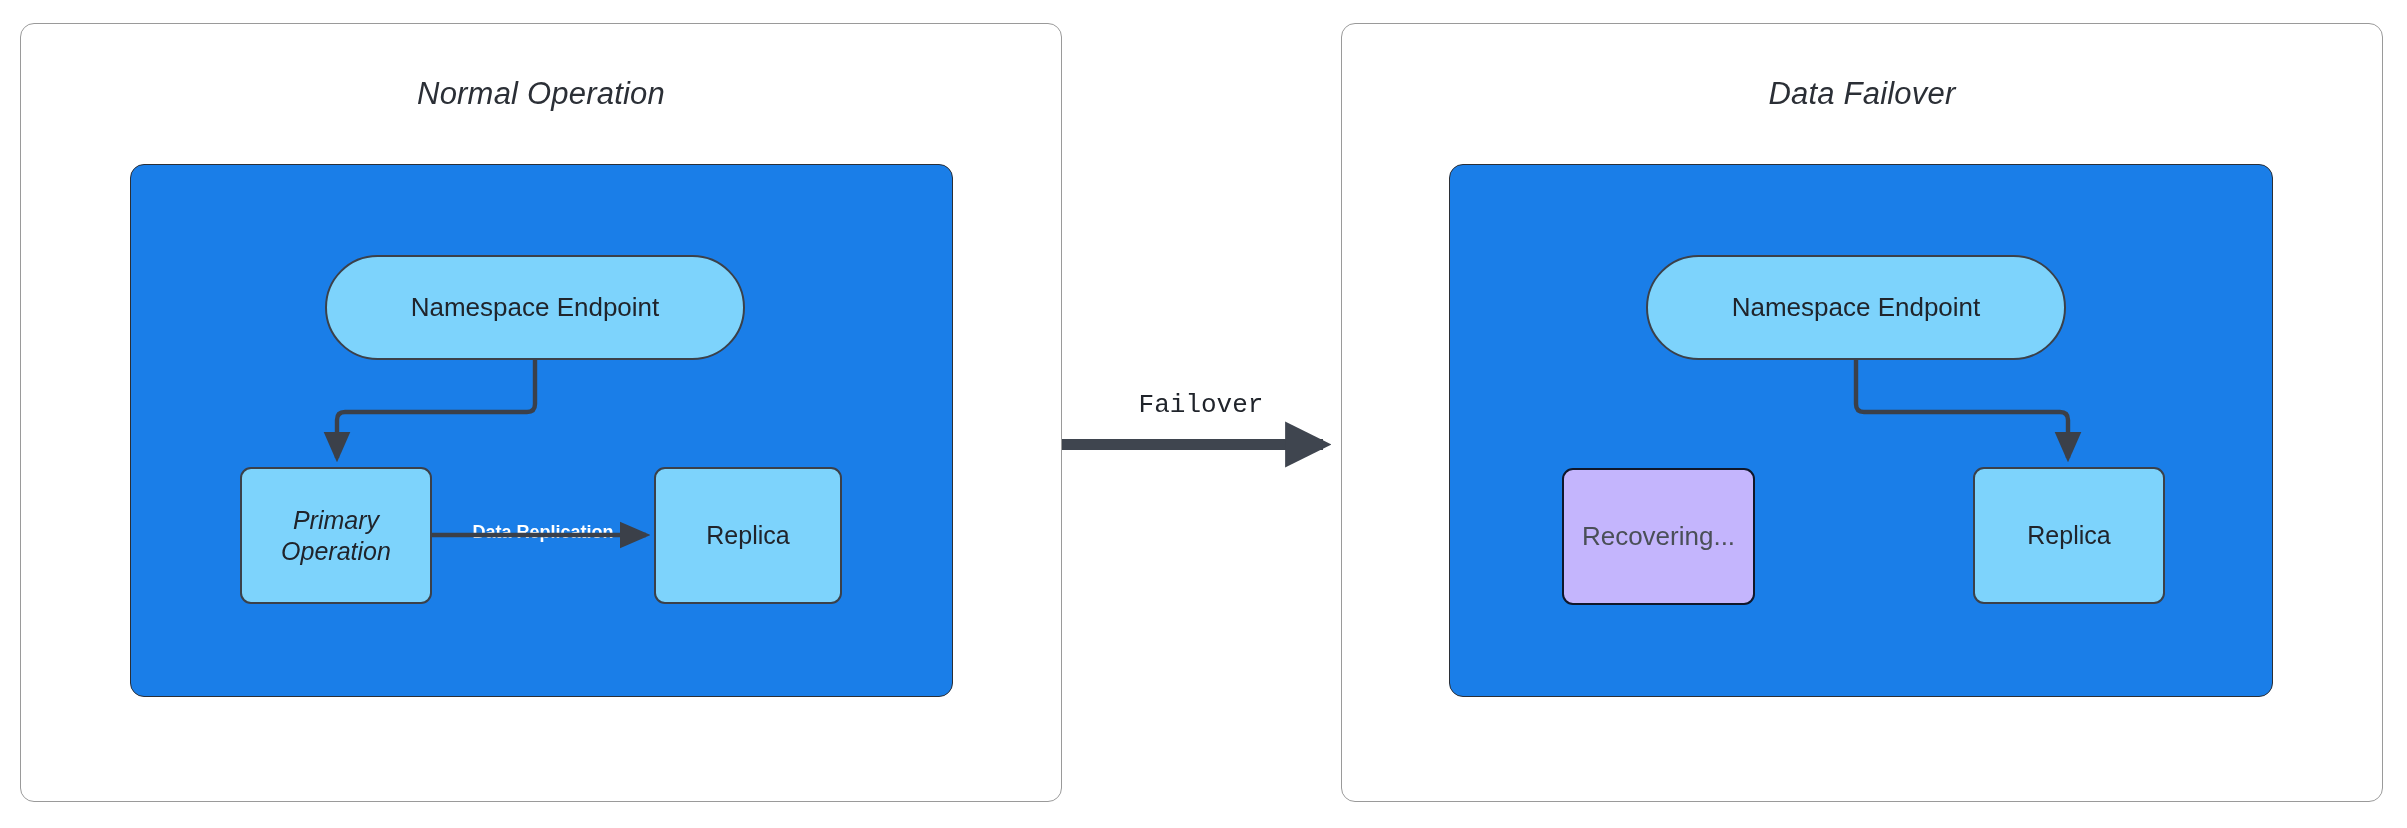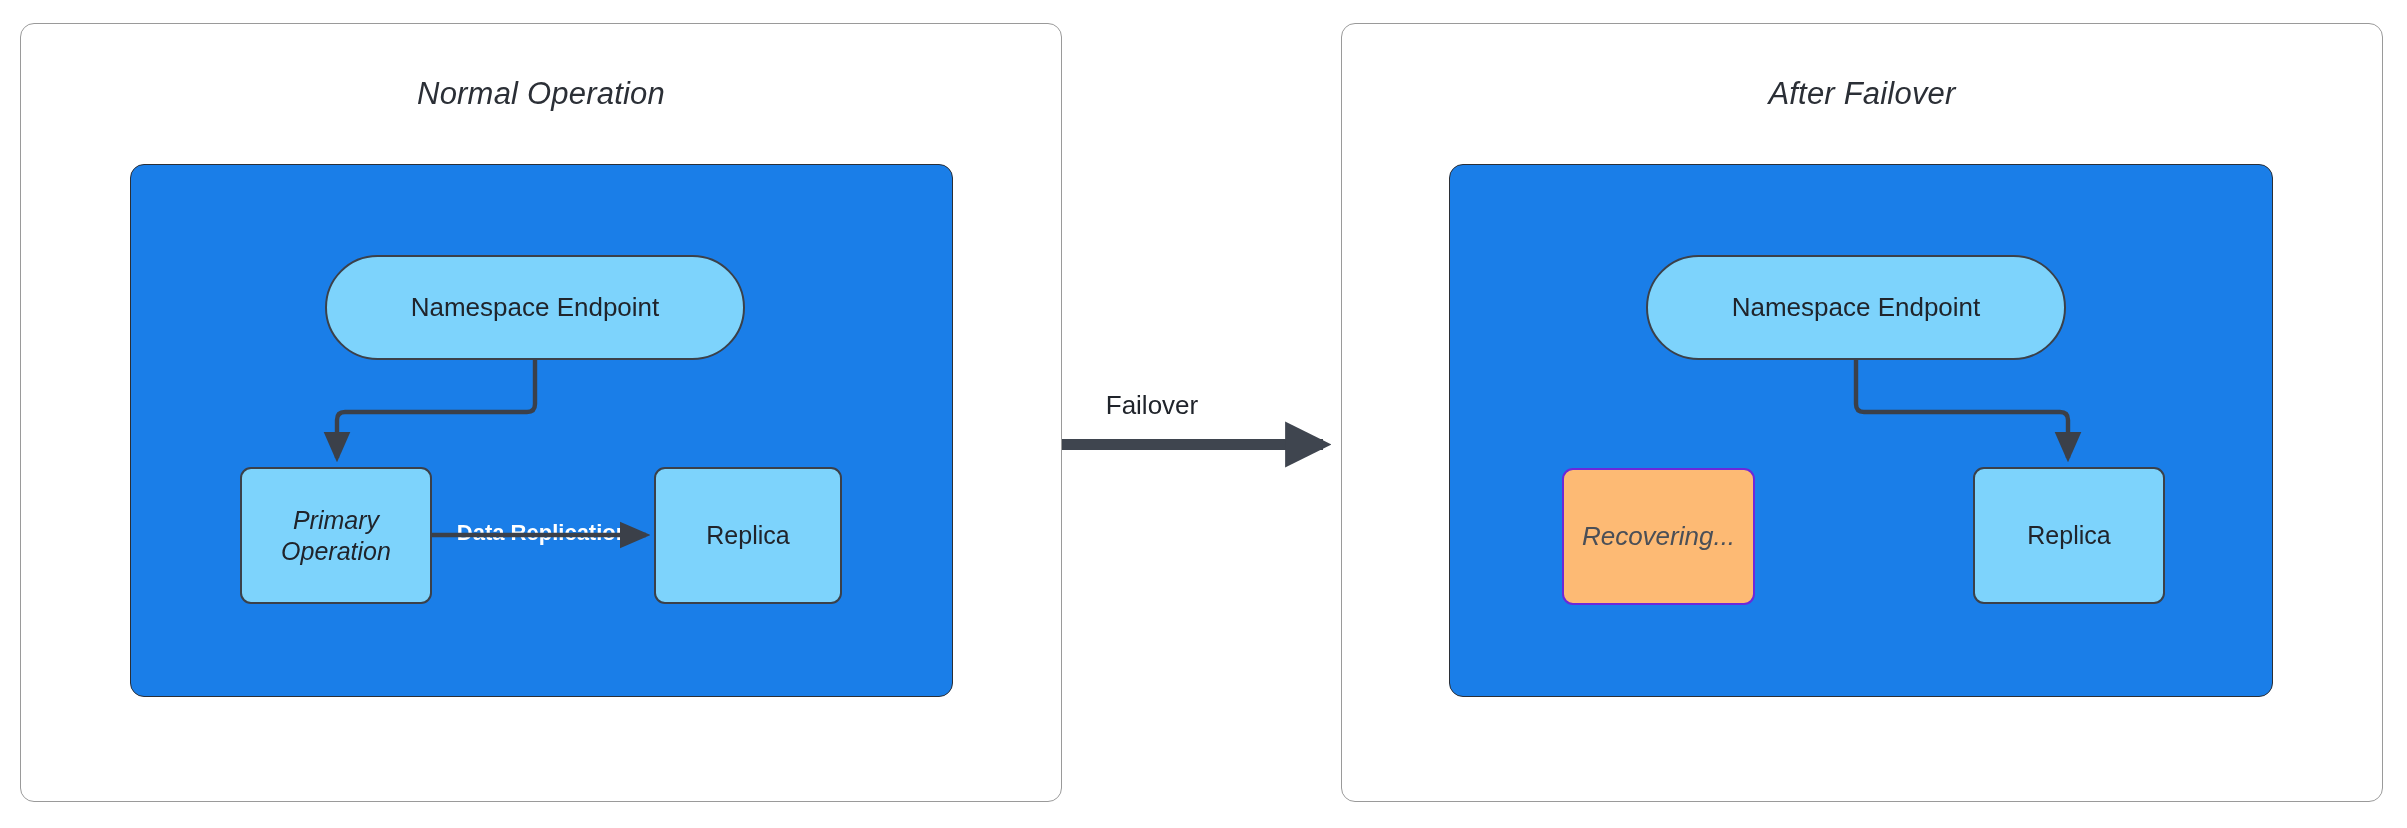--- a/index.html
+++ b/index.html
@@ -47,42 +47,41 @@
     text-align:center;
     background:#7dd3fc;
     border:2px solid #3b4049;
     color:#20242b;
     font-size:25px;
     line-height:1.22;
   }
   .node.pill{border-radius:999px;font-size:26px;}
   .node.rect{border-radius:11px;}
   .node.ghost{
-    background:#fdba74;
-    border:2px solid #6d28d9;
+    background:#c4b5fd;
+    border:2px solid #0f172a;
     color:#4a4f57;
-    font-style:italic;
     font-size:26px;
   }
 
   
   .wires{position:absolute;left:0;top:0;width:2407px;height:828px;pointer-events:none;}
 
   
   .flow-label{
     position:absolute;
     font-size:26px;
     color:#20242b;
     white-space:nowrap;
     text-align:center;
   }
   
   .repl-label{
     position:absolute;
-    font-size:22px;
+    font-size:18px;
     font-weight:bold;
     color:#ffffff;
     white-space:nowrap;
     text-align:left;
   }
 </style>
 </head>
 <body>
 
 <div id="stage">
@@ -103,24 +102,24 @@
       <span>Operation</span>
     </span>
   </div>
 
   <div class="node rect" style="left:654px;top:467px;width:188px;height:137px;">
     <span>Replica</span>
   </div>
 
   <div class="repl-label" style="left:432px;top:464px;width:222px;height:137px;display:flex;align-items:center;justify-content:center;">Data Replication</div>
 
-  <div class="flow-label" style="left:1013px;top:390px;width:278px;">Failover</div>
+  <div class="flow-label" style="left:1062px;top:390px;width:278px;font-family:Liberation Mono, monospace;">Failover</div>
 
   <div class="panel" style="left:1341px;top:23px;width:1042px;height:779px;">
-    <div class="panel-title" style="top:52px;">After Failover</div>
+    <div class="panel-title" style="top:52px;">Data Failover</div>
   </div>
 
   <div class="zone" style="left:1449px;top:164px;width:824px;height:533px;"></div>
 
   <div class="node pill" style="left:1646px;top:255px;width:420px;height:105px;">
     <span>Namespace Endpoint</span>
   </div>
 
   <div class="node rect ghost" style="left:1562px;top:468px;width:193px;height:137px;">
     <span>Recovering...</span>

